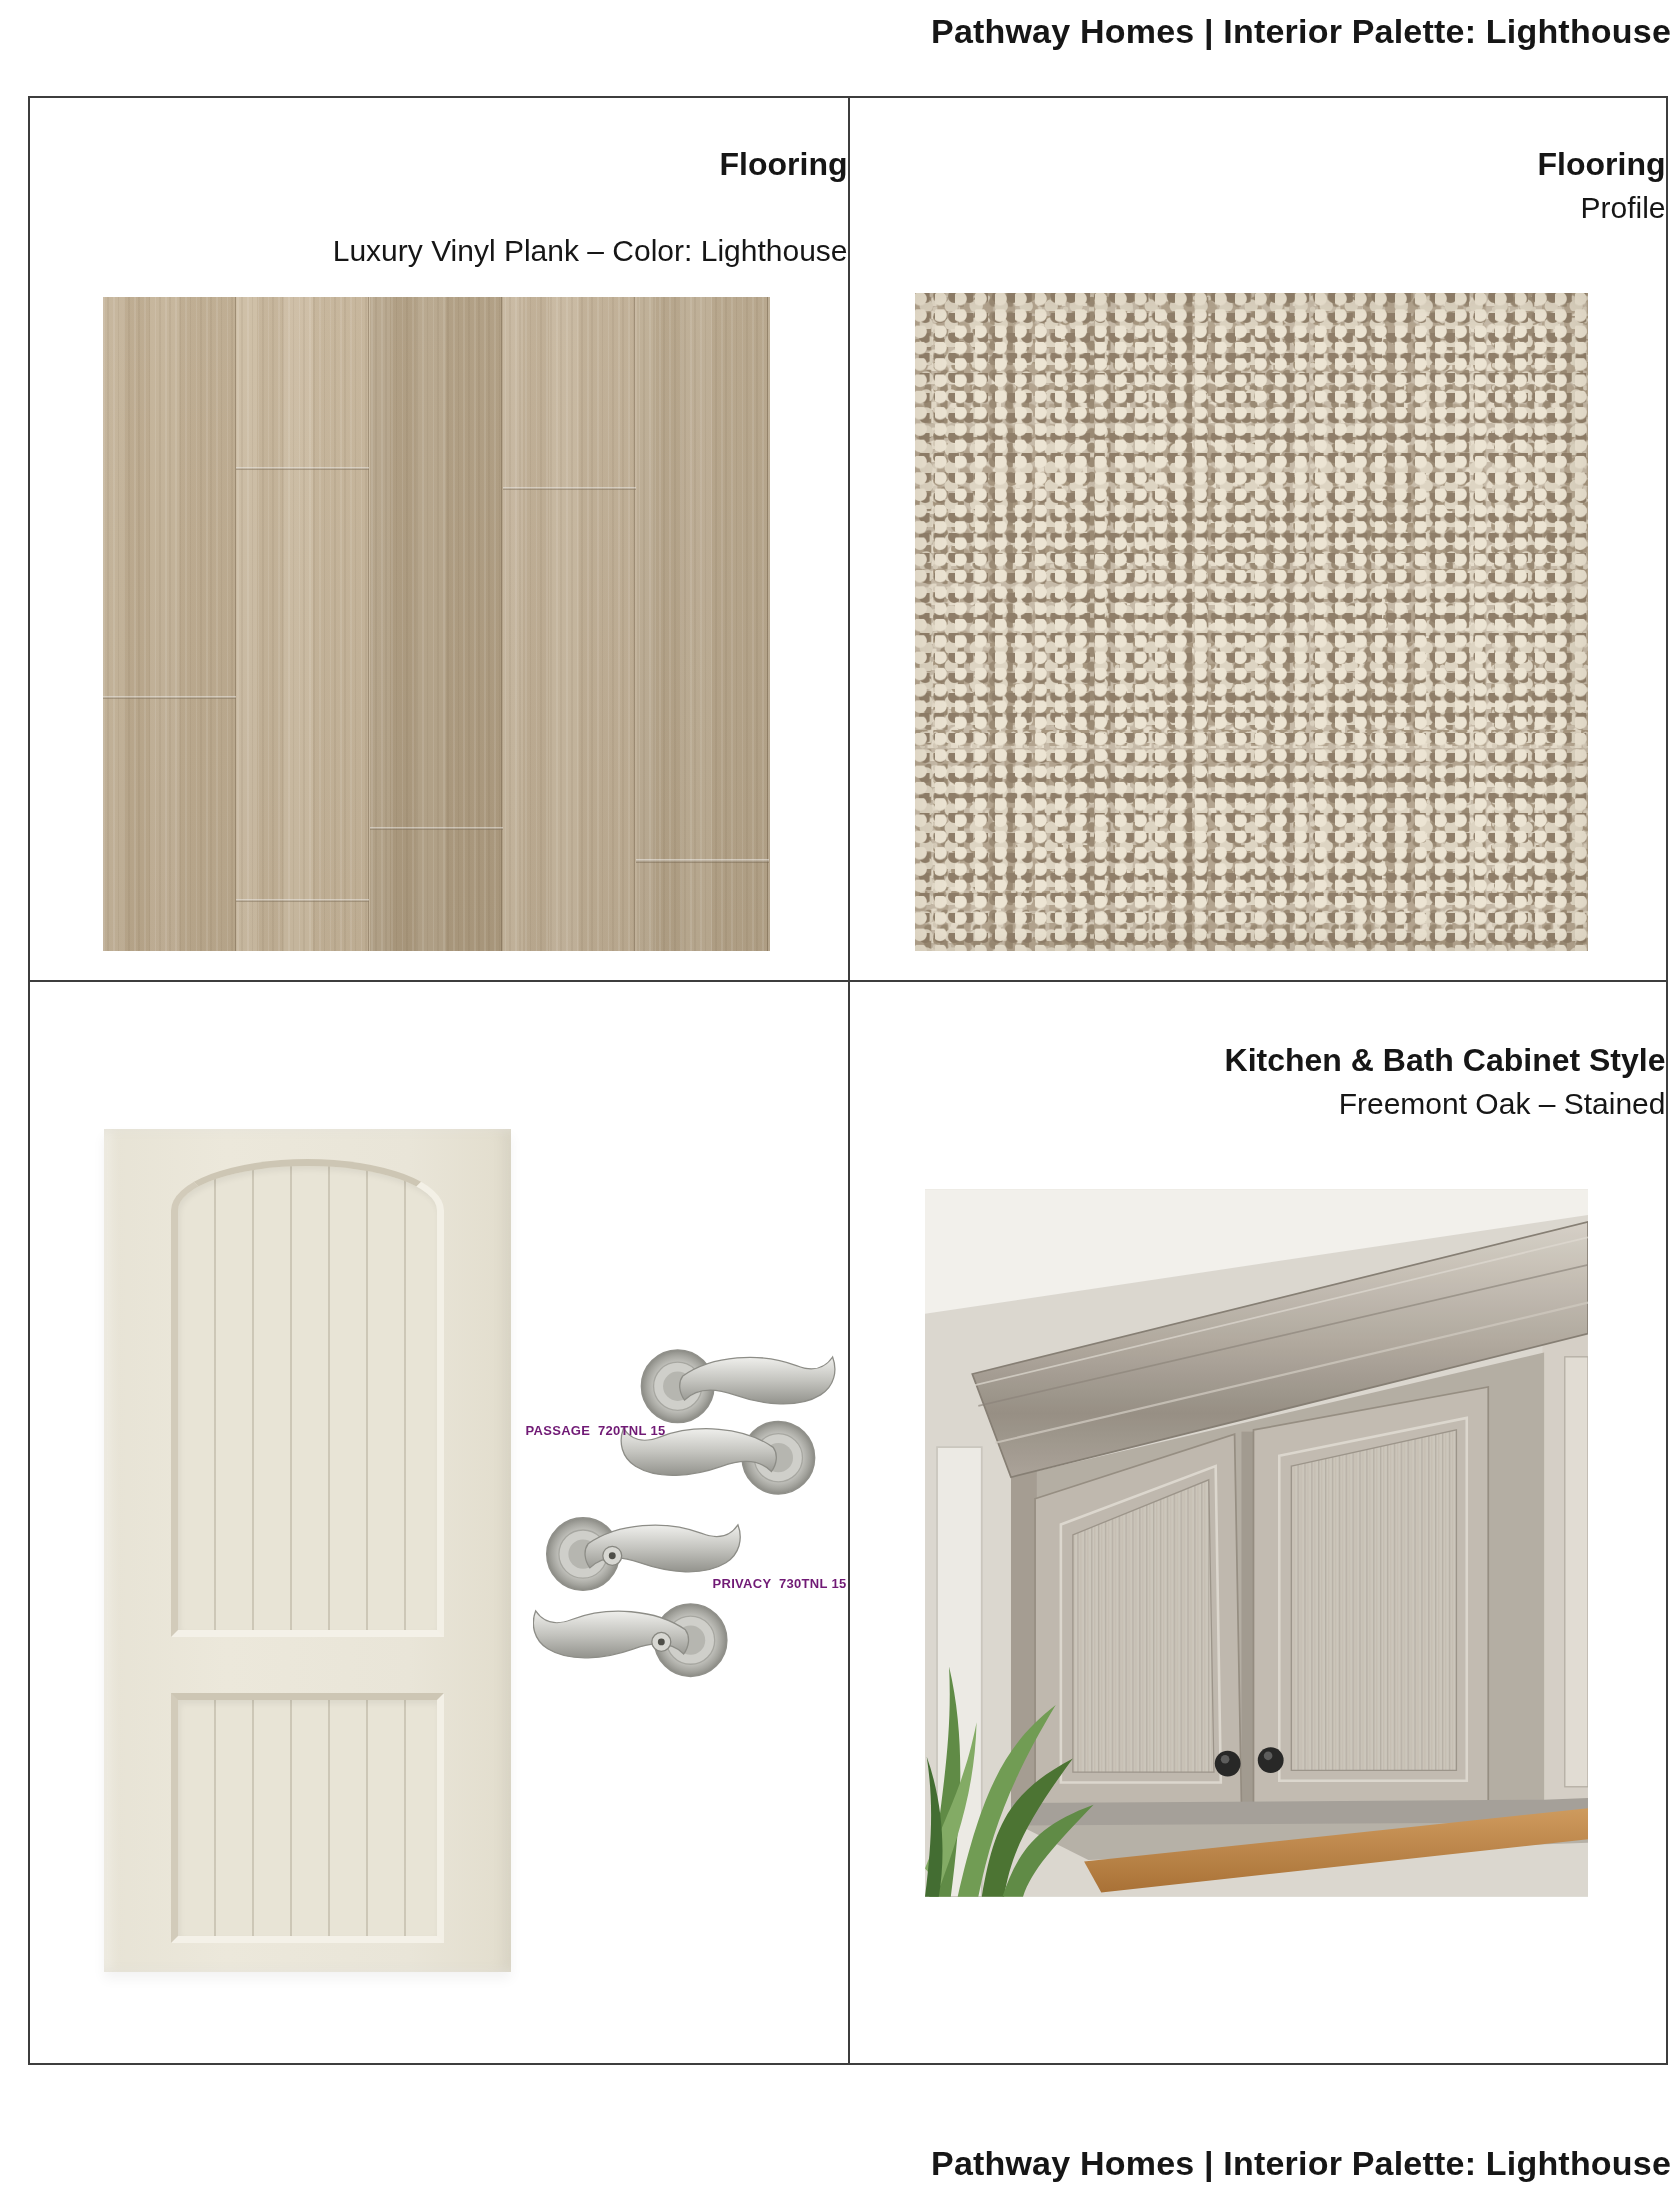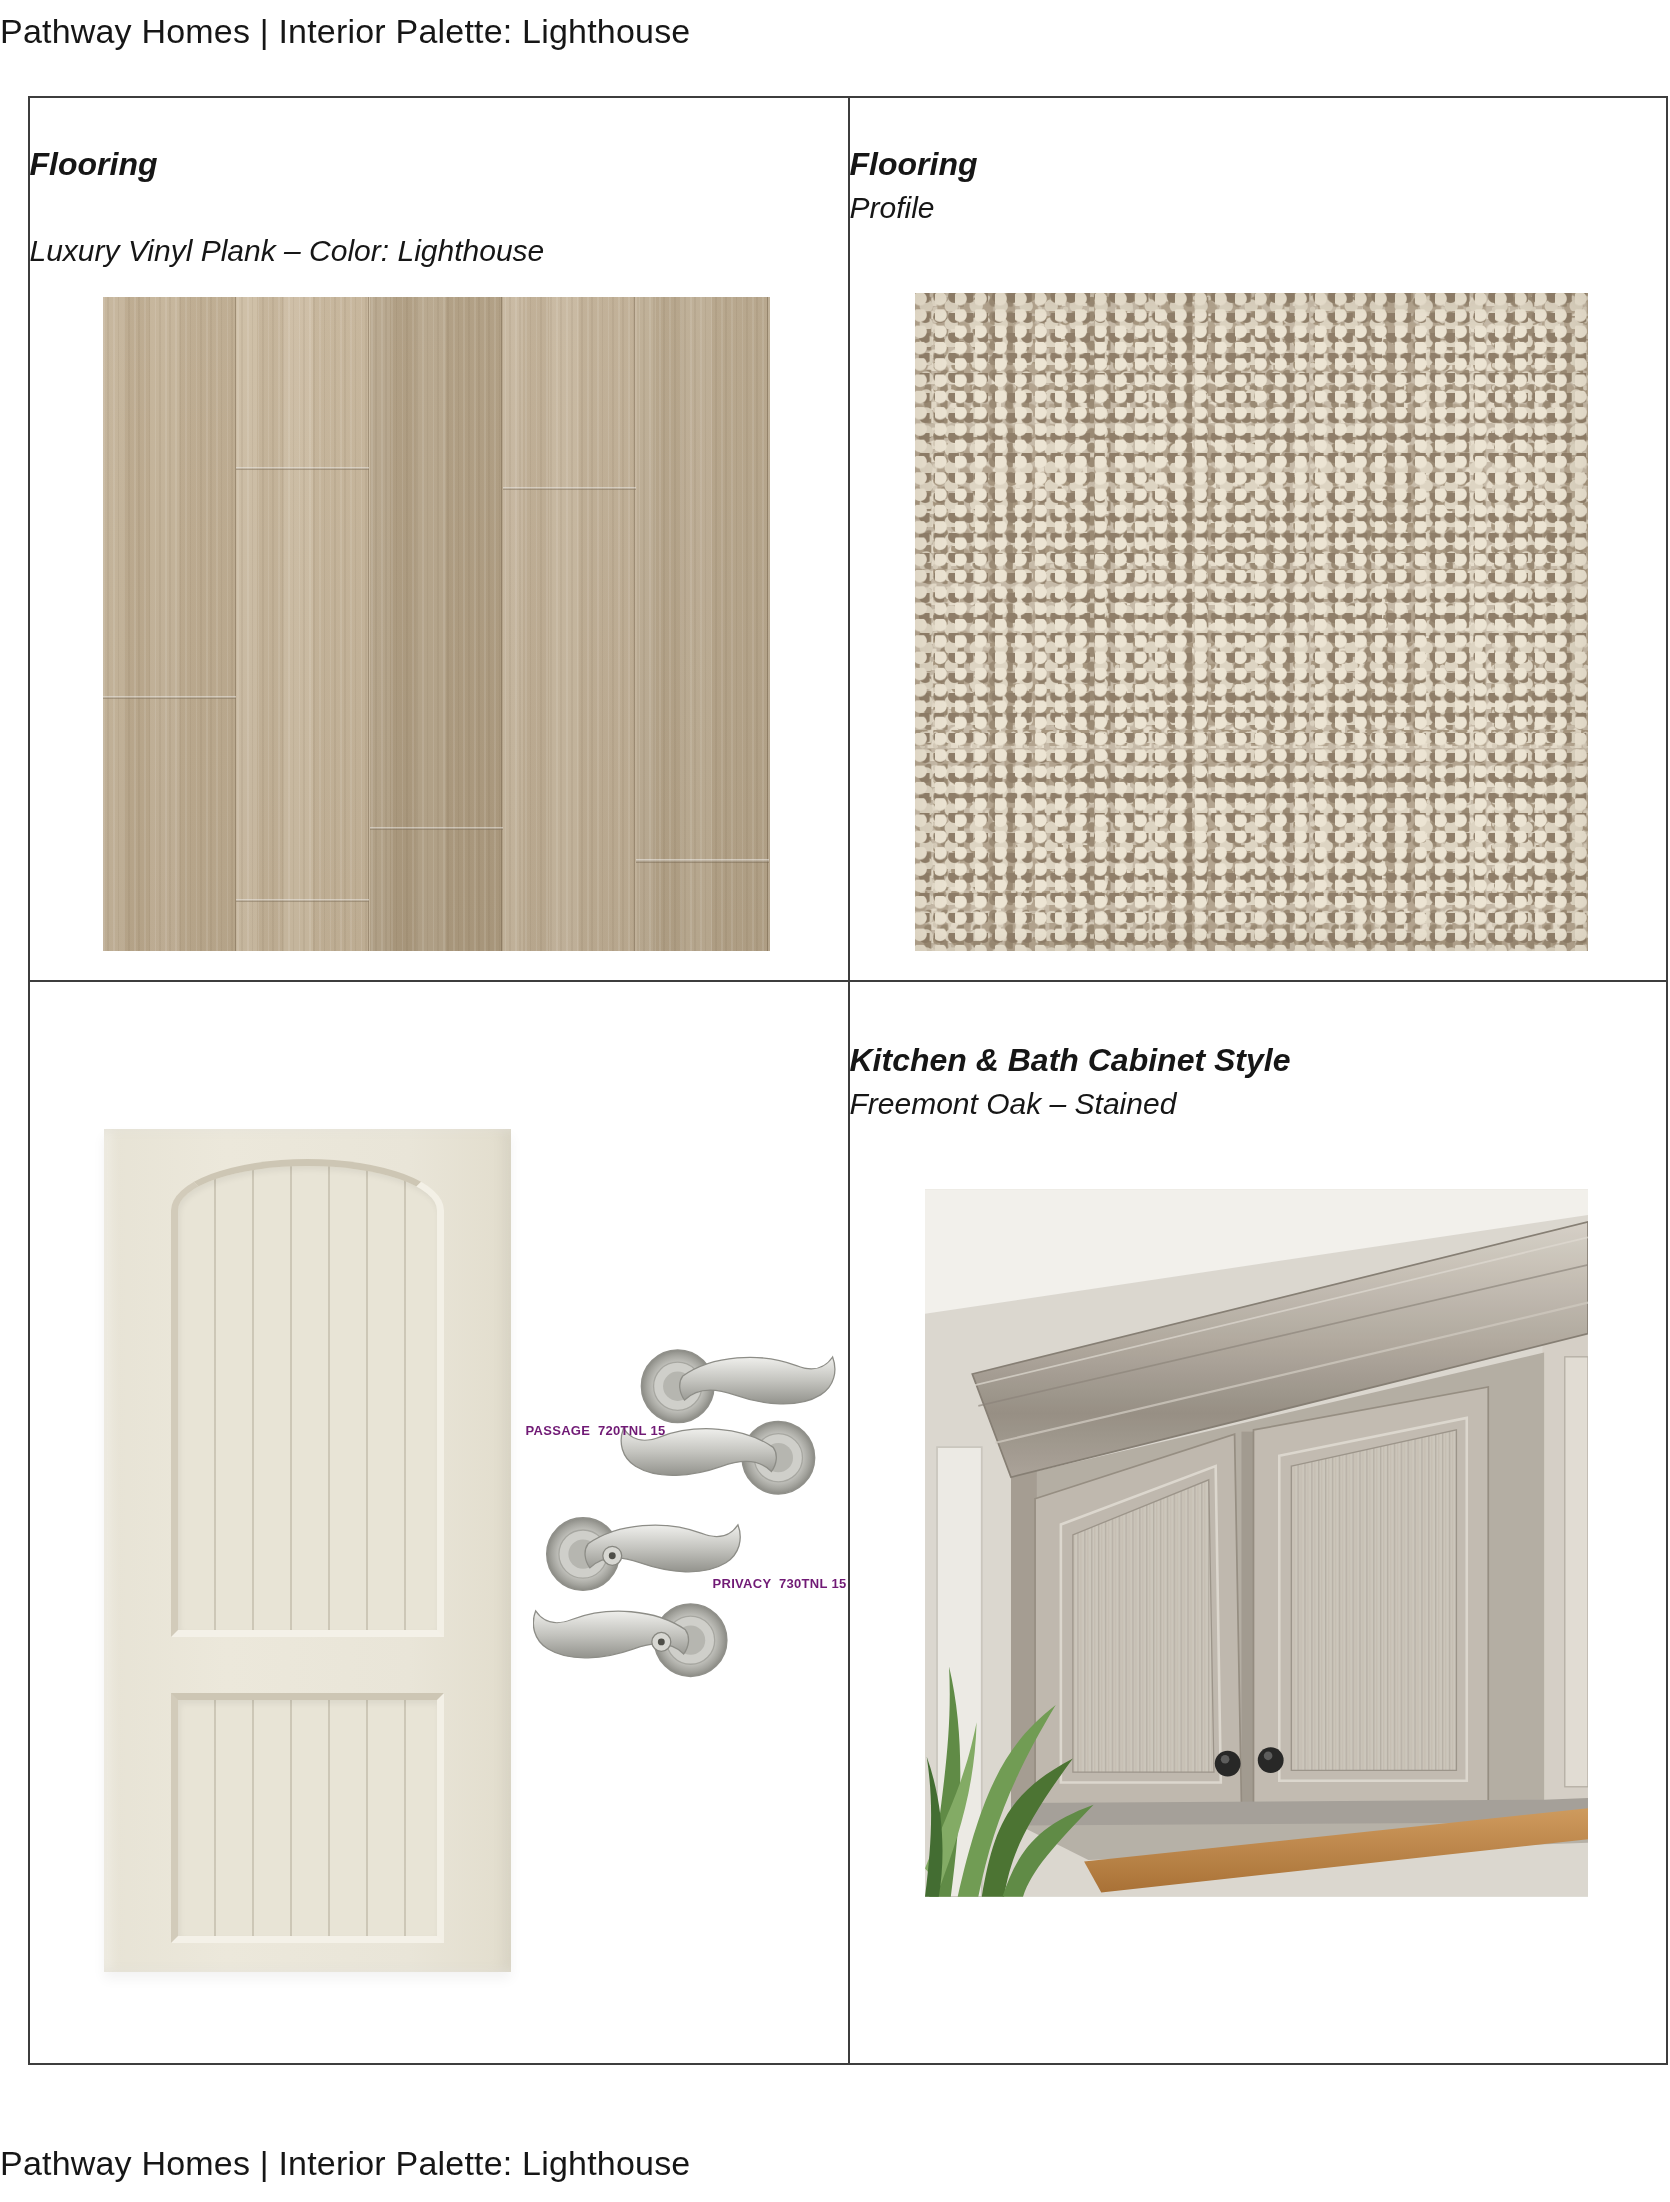--- a/index.html
+++ b/index.html
@@ -1,31 +1,31 @@
 <!DOCTYPE html>
 <html style="font-size:13.8px"><head>
 <meta charset="utf-8">
 <style>
   html,body{margin:0;padding:0;background:#ffffff;}
   .page{position:relative;width:1671px;height:2203px;background:#ffffff;overflow:hidden;
         font-family:"Liberation Sans","DejaVu Sans",sans-serif;color:#161616;}
-  .doc-title{position:absolute;left:0;width:100%;text-align:left;
-             font-size:34px;font-weight:normal;letter-spacing:0.2px;}
+  .doc-title{position:absolute;left:0;width:100%;text-align:right;
+             font-size:34px;font-weight:bold;letter-spacing:0.2px;}
   .doc-title.top{top:12px;}
   .doc-title.bottom{top:2144px;}
 
   .grid{position:absolute;left:27.5px;top:96px;width:1640px;height:1969px;
         box-sizing:border-box;border:2.6px solid #3d3d3d;
         display:grid;grid-template-columns:820px 1fr;grid-template-rows:884px 1fr;}
   .cell{position:relative;box-sizing:border-box;background:#fff;}
   .cell.c1{border-right:2.6px solid #3d3d3d;border-bottom:2.6px solid #3d3d3d;}
   .cell.c2{border-bottom:2.6px solid #3d3d3d;}
   .cell.c3{border-right:2.6px solid #3d3d3d;}
 
-  .ctext{position:absolute;left:0;width:100%;text-align:left;font-style:italic;}
+  .ctext{position:absolute;left:0;width:100%;text-align:right;}
   .chead{font-size:32px;font-weight:bold;}
   .cline{font-size:30px;}
 
   
   .wood{position:absolute;left:73px;top:199px;width:667px;height:654px;overflow:hidden;
     background:
       repeating-linear-gradient(90deg, rgba(82,64,42,0) 0 132px, rgba(82,64,42,.30) 132px 133px),
       repeating-linear-gradient(90deg, rgba(255,255,255,.10) 0 1.7px, rgba(0,0,0,0) 1.7px 4.3px, rgba(96,76,50,.08) 4.3px 6px, rgba(0,0,0,0) 6px 10.3px),
       repeating-linear-gradient(90deg, rgba(255,255,255,.06) 0 20.6px, rgba(121,98,70,.07) 20.6px 47px, rgba(255,255,255,.05) 47px 77px, rgba(121,98,70,.06) 77px 133px),
       linear-gradient(180deg, rgba(255,255,255,.06), rgba(0,0,0,.04)),

